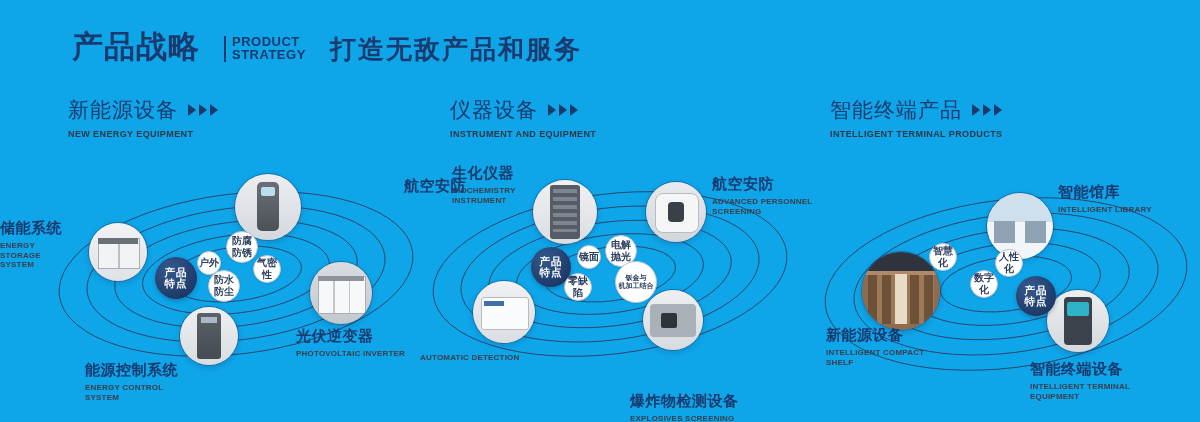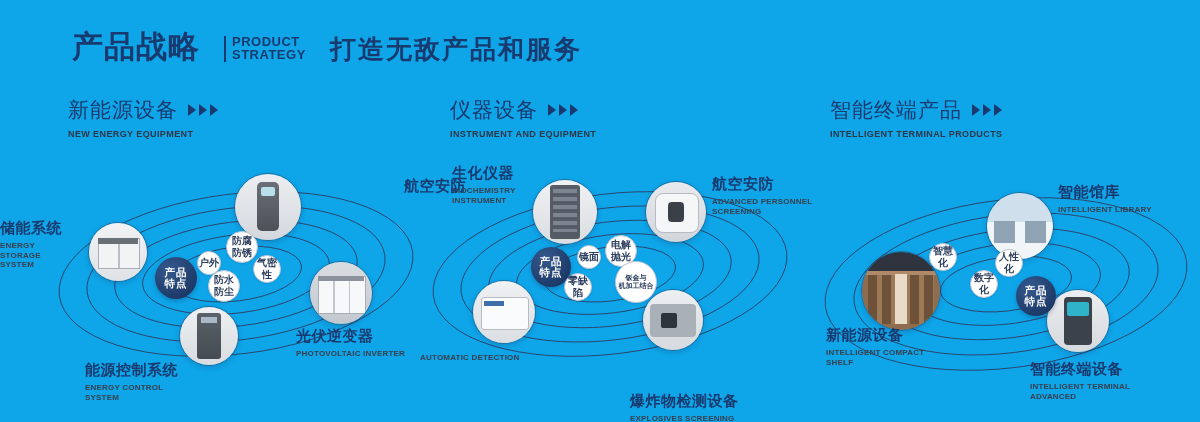--- a/index.html
+++ b/index.html
@@ -260,16 +260,16 @@
     <div class="cn">智能馆库</div>
     <div class="en">INTELLIGENT LIBRARY</div>
   </div>
   <div class="abs plabel ta-c" style="left:826px;top:326px;width:104px;">
     <div class="cn">新能源设备</div>
     <div class="en">INTELLIGENT COMPACT
 SHELF</div>
   </div>
   <div class="abs plabel ta-c" style="left:1030px;top:360px;width:145px;">
     <div class="cn">智能终端设备</div>
-    <div class="en">INTELLIGENT TERMINAL ADVANCED</div>
+    <div class="en">INTELLIGENT TERMINAL EQUIPMENT</div>
   </div>
 
 </div>
 
 </body></html>

